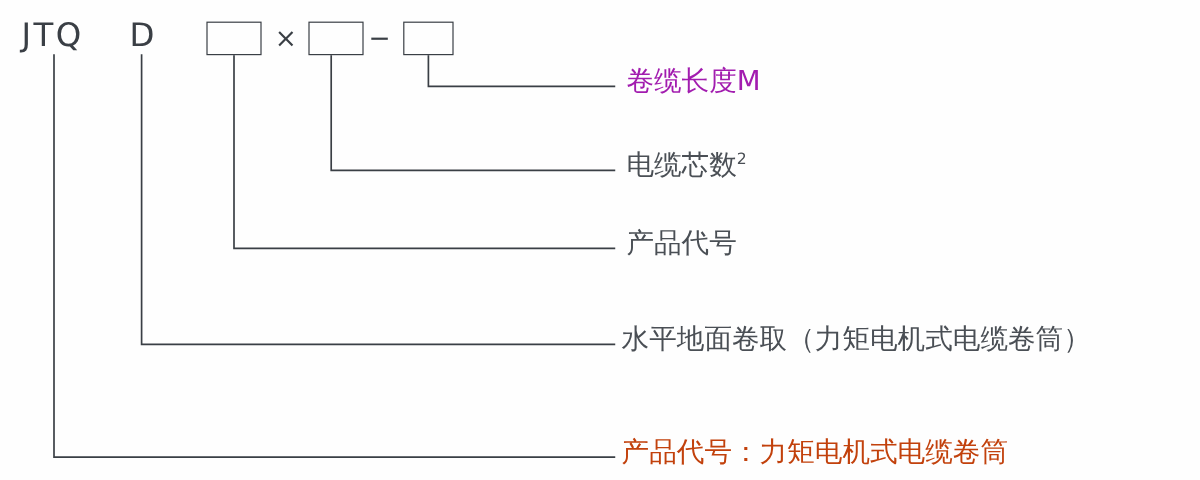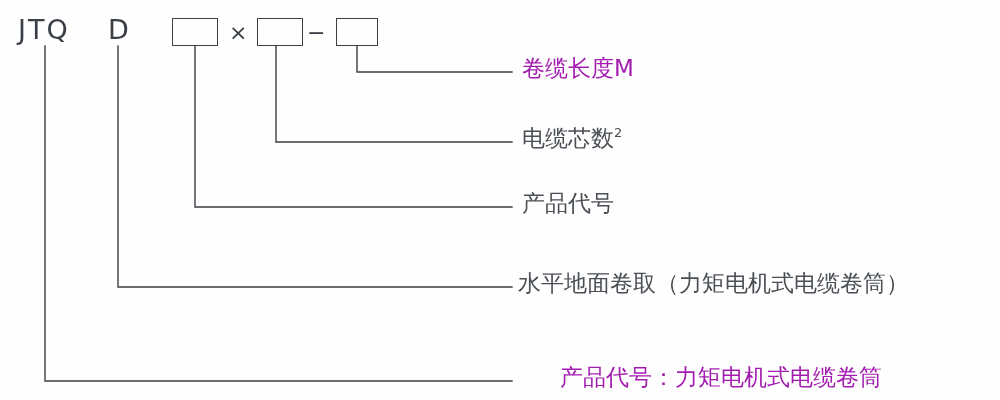--- a/index.html
+++ b/index.html
@@ -89,16 +89,16 @@
     </div>
   <div id="ops-layer">
       <div class="op-sym" style="left: 229px; top: 22px; color: rgb(58, 63, 69);">×</div>
       <div class="op-sym" style="left: 307px; top: 22px; color: rgb(58, 63, 69);">−</div>
     </div>
   <div id="labels-layer">
       <div class="callout-label" style="left: 522px; top: 57px; color: #a21caf;"><span>卷缆长度M</span></div>
       <div class="callout-label" style="left: 522px; top: 127px; color: rgb(74, 79, 85);"><span>电缆芯数</span><sup>2</sup></div>
       <div class="callout-label" style="left: 522px; top: 192px; color: rgb(74, 79, 85);"><span>产品代号</span></div>
       <div class="callout-label" style="left: 518px; top: 272px; color: rgb(74, 79, 85);"><span>水平地面卷取（力矩电机式电缆卷筒）</span></div>
-      <div class="callout-label" style="left: 518px; top: 366px; color: #a21caf; margin-left: 42px;"><span>产品代号：力矩电机式电缆卷筒</span></div>
+      <div class="callout-label" style="left: 518px; top: 366px; color: #c2410c;"><span>产品代号：力矩电机式电缆卷筒</span></div>
     </div>
 
 </div>
 
 </body></html>

